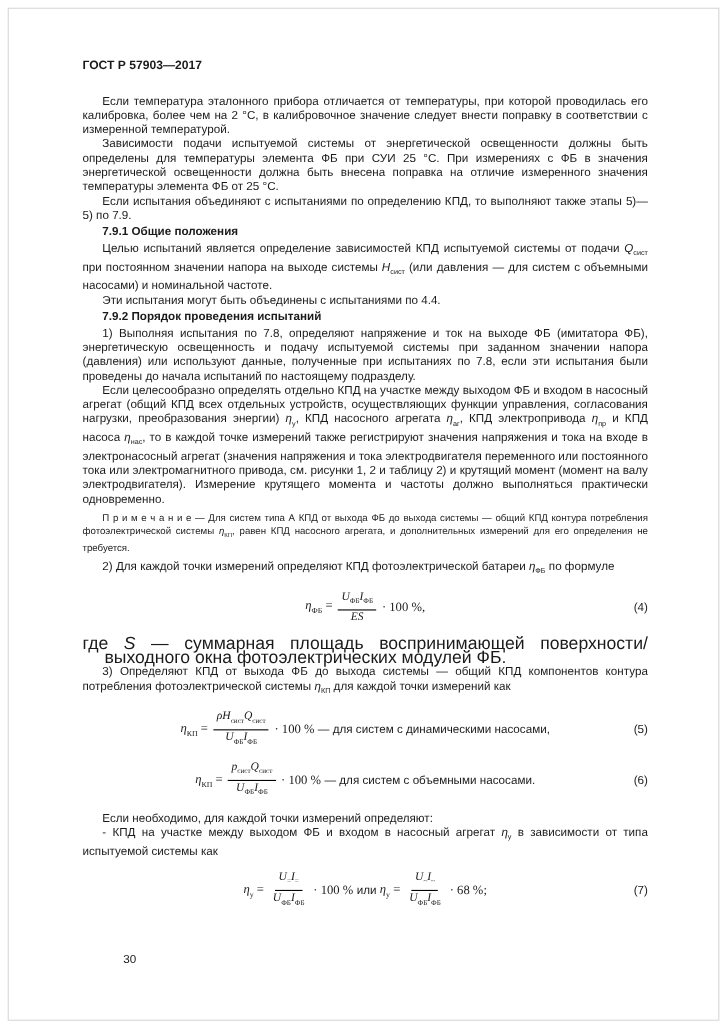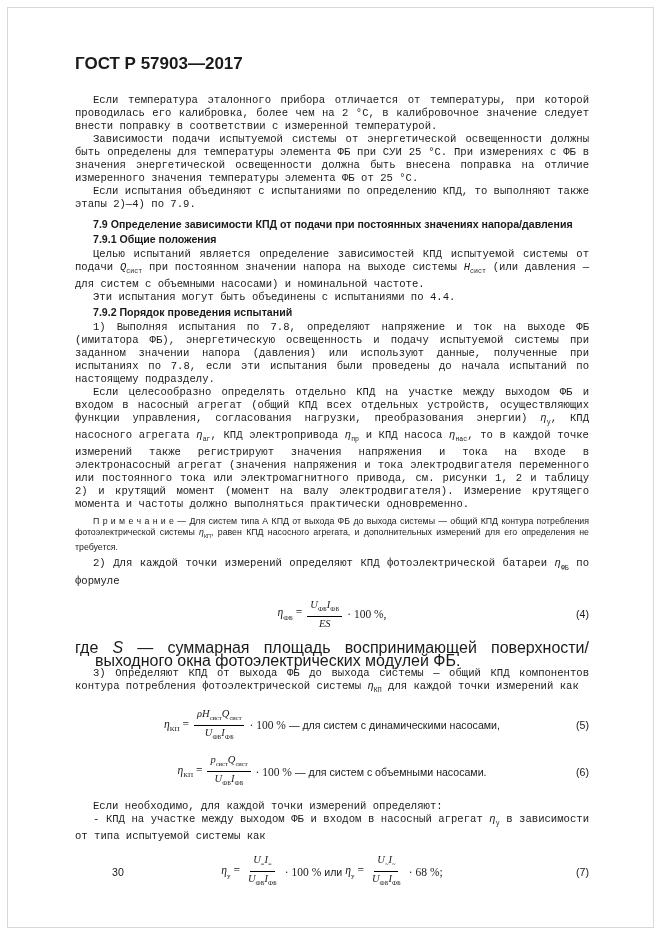--- a/index.html
+++ b/index.html
@@ -14,25 +14,25 @@
   }
   .scan-border {
     position: absolute; left: 7px; top: 7px; right: 7px; bottom: 7px;
     border: 1px solid #d8d8d8;
     pointer-events: none;
   }
   .content {
     position: absolute; left: 75px; top: 54px; width: 514px;
   }
   .doc-code {
-    font-weight: bold; font-size: 17px; margin: 0 0 20px 0;
+    font-weight: bold; font-size: 11px; margin: 0 0 20px 0;
   }
   .para {
     font-size: 10.6px; line-height: 13px;
-    text-align: justify; text-indent: 18px; margin: 0; font-family: Liberation Mono, monospace;
+    text-align: justify; text-indent: 18px; margin: 0;
   }
   .heading {
     font-size: 10.6px; line-height: 13px; font-weight: bold;
     text-indent: 18px; margin: 2px 0 2px 0; text-align: left;
   }
   .heading.big-gap { margin-top: 7px; }
   .note {
     font-size: 8.8px; line-height: 10.8px;
     text-align: justify; text-indent: 18px; margin: 5px 0 5px 0;
     color: #222;
@@ -71,23 +71,22 @@
 <body>
 
 <div class="scan-border"></div>
 
 <div class="content">
 
   <p class="doc-code">ГОСТ Р 57903—2017</p>
 
   <p class="para">Если температура эталонного прибора отличается от температуры, при которой проводилась его калибровка, более чем на 2 °С, в калибровочное значение следует внести поправку в соответствии с измеренной температурой.</p>
   <p class="para">Зависимости подачи испытуемой системы от энергетической освещенности должны быть определены для температуры элемента ФБ при СУИ 25 °С. При измерениях с ФБ в значения энергетической освещенности должна быть внесена поправка на отличие измеренного значения температуры элемента ФБ от 25 °С.</p>
-  <p class="para">Если испытания объединяют с испытаниями по определению КПД, то выполняют также этапы 2)—4) по 7.9.</p>
+  <p class="para">Если испытания объединяют с испытаниями по определению КПД, то выполняют также этапы 5)—5) по 7.9.</p>
 
-  <p class="heading big-gap">7.9 Определение зависимости КПД от подачи при постоянных значениях напора/давления</p>
   <p class="heading">7.9.1 Общие положения</p>
 
   <p class="para">Целью испытаний является определение зависимостей КПД испытуемой системы от подачи <i>Q</i><sub>сист</sub> при постоянном значении напора на выходе системы <i>H</i><sub>сист</sub> (или давления — для систем с объемными насосами) и номинальной частоте.</p>
   <p class="para">Эти испытания могут быть объединены с испытаниями по 4.4.</p>
 
   <p class="heading">7.9.2 Порядок проведения испытаний</p>
 
   <p class="para">1) Выполняя испытания по 7.8, определяют напряжение и ток на выходе ФБ (имитатора ФБ), энергетическую освещенность и подачу испытуемой системы при заданном значении напора (давления) или используют данные, полученные при испытаниях по 7.8, если эти испытания были проведены до начала испытаний по настоящему подразделу.</p>
   <p class="para">Если целесообразно определять отдельно КПД на участке между выходом ФБ и входом в насосный агрегат (общий КПД всех отдельных устройств, осуществляющих функции управления, согласования нагрузки, преобразования энергии) <i>η</i><sub>у</sub>, КПД насосного агрегата <i>η</i><sub>аг</sub>, КПД электропривода <i>η</i><sub>пр</sub> и КПД насоса <i>η</i><sub>нас</sub>, то в каждой точке измерений также регистрируют значения напряжения и тока на входе в электронасосный агрегат (значения напряжения и тока электродвигателя переменного или постоянного тока или электромагнитного привода, см. рисунки 1, 2 и таблицу 2) и крутящий момент (момент на валу электродвигателя). Измерение крутящего момента и частоты должно выполняться практически одновременно.</p>
 

